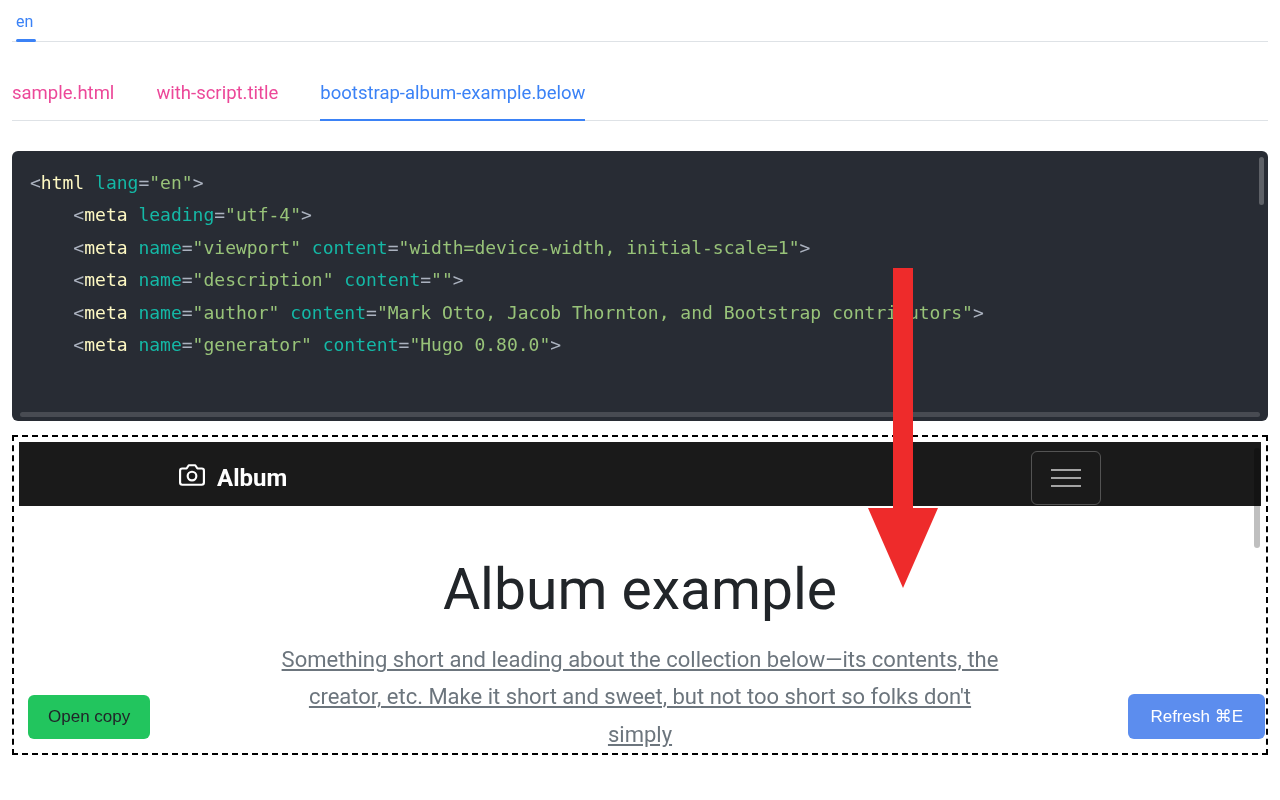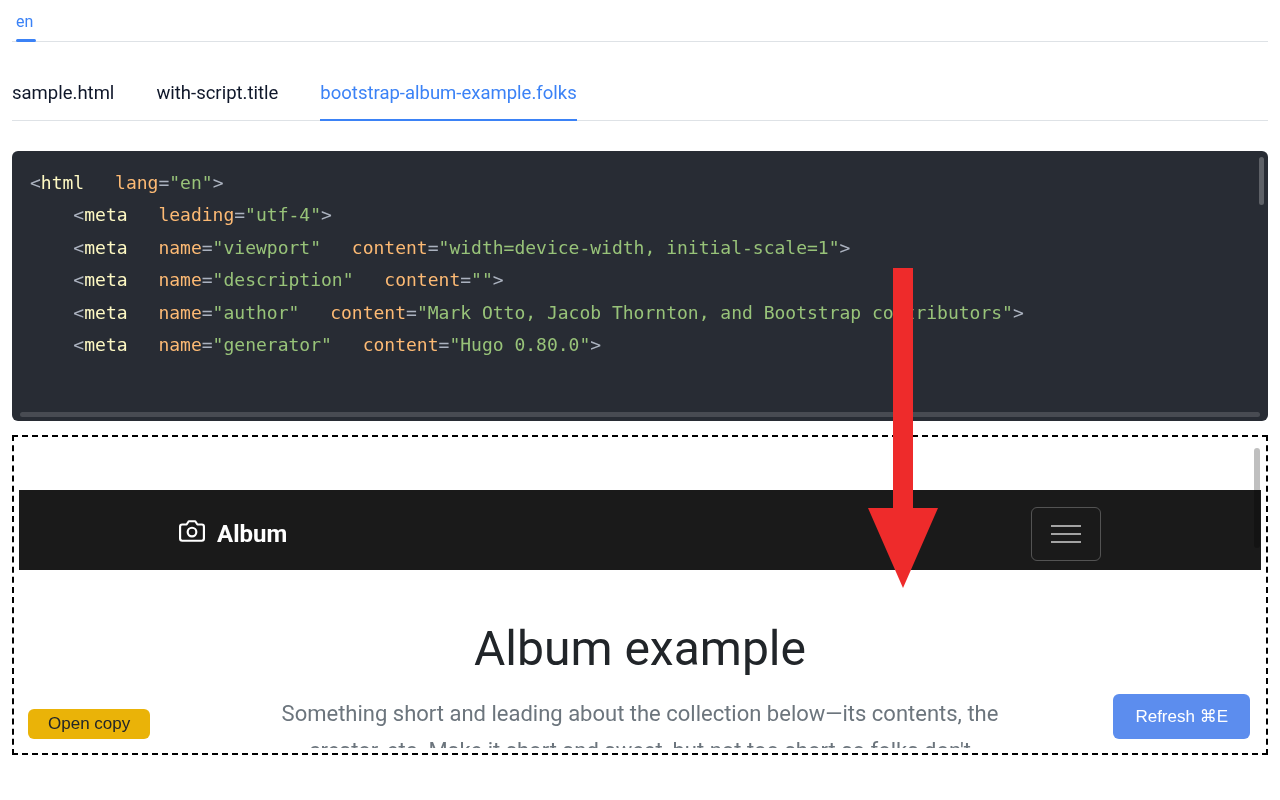--- a/index.html
+++ b/index.html
@@ -43,21 +43,21 @@
     .file-tabs {
       border-bottom: 1px solid #dee2e6;
       display: flex;
       gap: 42px;
       padding-bottom: 12px;
       margin-bottom: 30px;
       position: relative;
     }
     .file-tab {
       font-size: 18.5px;
-      color: #0f172a;
+      color: #ec4899;
       cursor: pointer;
       position: relative;
       padding-bottom: 4px;
     }
     .file-tab.active {
       color: #3B82F6;
     }
     .file-tab.active::after {
       content: "";
       position: absolute;
@@ -95,21 +95,21 @@
       position: absolute;
       left: 8px;
       right: 8px;
       bottom: 4px;
       height: 5px;
       background: rgba(255,255,255,0.15);
       border-radius: 3px;
     }
     .tok-punct { color: #abb2bf; }
     .tok-tag   { color: #fef9c3; }
-    .tok-attr  { color: #fdba74; margin-left: 20px; }
+    .tok-attr  { color: #14b8a6; }
     .tok-eq    { color: #abb2bf; }
     .tok-str   { color: #98c379; }
     .tok-text  { color: #abb2bf; }
     .code-line { white-space: pre; }
 
     
     .preview-frame {
       border: 2px dashed #000;
       height: 320px;
       position: relative;
@@ -130,22 +130,21 @@
       background: rgba(0,0,0,0.25);
       border-radius: 3px;
     }
     .navbar {
       background: #1a1a1a;
       color: #fff;
       display: flex;
       align-items: center;
       justify-content: space-between;
       padding: 22px 160px 14px 160px;
-      height: 80px;
-      margin-top: 48px;
+      height: 64px;
     }
     .navbar-brand {
       display: flex;
       align-items: center;
       gap: 12px;
       font-size: 24px;
       font-weight: 700;
       color: #fff;
     }
     .navbar-toggle {
@@ -168,46 +167,47 @@
       width: 30px;
       height: 2px;
       background: rgba(255,255,255,0.6);
     }
 
     .hero {
       text-align: center;
       padding: 50px 260px 0 260px;
     }
     .hero h1 {
-      font-size: 48px;
+      font-size: 57px;
       font-weight: 400;
       color: #212529;
       margin-bottom: 18px;
     }
     .hero p {
       font-size: 22px;
       color: #6c757d;
       line-height: 1.7;
+      text-decoration: underline;
     }
 
     .open-copy-btn {
       position: absolute;
       left: 14px;
       bottom: 14px;
-      background: #eab308;
+      background: #22c55e;
       color: #212529;
       border: none;
       border-radius: 6px;
-      padding: 5px 20px;
+      padding: 12px 20px;
       font-size: 17px;
       cursor: pointer;
     }
     .refresh-btn {
       position: absolute;
-      right: 16px;
+      right: 1px;
       bottom: 14px;
       background: #5C8DEE;
       color: #fff;
       border: none;
       border-radius: 6px;
       padding: 12px 22px;
       font-size: 17px;
       cursor: pointer;
     }
 
@@ -222,21 +222,21 @@
 </head>
 <body>
 
 <div class="lang-tabs">
   <div class="lang-tab active">en</div>
 </div>
 
 <div class="file-tabs">
   <div class="file-tab">sample.html</div>
   <div class="file-tab">with-script.title</div>
-  <div class="file-tab active">bootstrap-album-example.folks</div>
+  <div class="file-tab active">bootstrap-album-example.below</div>
 </div>
 
 <div class="code-block">
   <div class="code-line"><span class="tok-punct">&lt;</span><span class="tok-tag">html</span><span> </span><span class="tok-attr">lang</span><span class="tok-eq">=</span><span class="tok-str">"</span><span class="tok-str">en</span><span class="tok-str">"</span><span class="tok-punct">&gt;</span></div>
   <div class="code-line"><span>    </span><span class="tok-punct">&lt;</span><span class="tok-tag">meta</span><span> </span><span class="tok-attr">leading</span><span class="tok-eq">=</span><span class="tok-str">"</span><span class="tok-str">utf-4</span><span class="tok-str">"</span><span class="tok-punct">&gt;</span></div>
   <div class="code-line"><span>    </span><span class="tok-punct">&lt;</span><span class="tok-tag">meta</span><span> </span><span class="tok-attr">name</span><span class="tok-eq">=</span><span class="tok-str">"</span><span class="tok-str">viewport</span><span class="tok-str">"</span><span> </span><span class="tok-attr">content</span><span class="tok-eq">=</span><span class="tok-str">"</span><span class="tok-str">width=device-width, initial-scale=1</span><span class="tok-str">"</span><span class="tok-punct">&gt;</span></div>
   <div class="code-line"><span>    </span><span class="tok-punct">&lt;</span><span class="tok-tag">meta</span><span> </span><span class="tok-attr">name</span><span class="tok-eq">=</span><span class="tok-str">"</span><span class="tok-str">description</span><span class="tok-str">"</span><span> </span><span class="tok-attr">content</span><span class="tok-eq">=</span><span class="tok-str">"</span><span class="tok-str"></span><span class="tok-str">"</span><span class="tok-punct">&gt;</span></div>
   <div class="code-line"><span>    </span><span class="tok-punct">&lt;</span><span class="tok-tag">meta</span><span> </span><span class="tok-attr">name</span><span class="tok-eq">=</span><span class="tok-str">"</span><span class="tok-str">author</span><span class="tok-str">"</span><span> </span><span class="tok-attr">content</span><span class="tok-eq">=</span><span class="tok-str">"</span><span class="tok-str">Mark Otto, Jacob Thornton, and Bootstrap contributors</span><span class="tok-str">"</span><span class="tok-punct">&gt;</span></div>
   <div class="code-line"><span>    </span><span class="tok-punct">&lt;</span><span class="tok-tag">meta</span><span> </span><span class="tok-attr">name</span><span class="tok-eq">=</span><span class="tok-str">"</span><span class="tok-str">generator</span><span class="tok-str">"</span><span> </span><span class="tok-attr">content</span><span class="tok-eq">=</span><span class="tok-str">"</span><span class="tok-str">Hugo 0.80.0</span><span class="tok-str">"</span><span class="tok-punct">&gt;</span></div>
 

